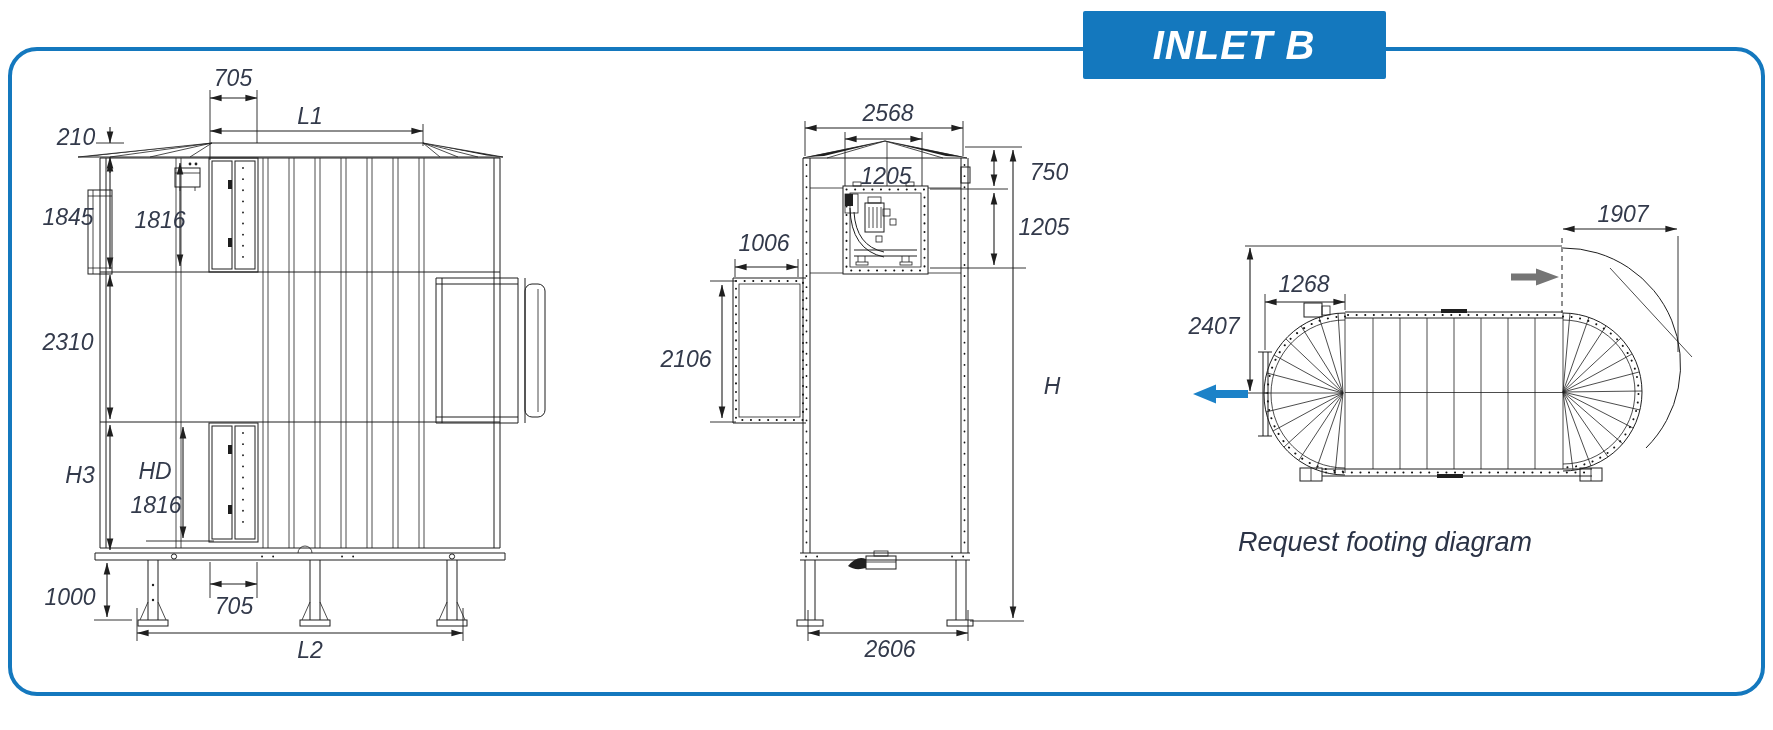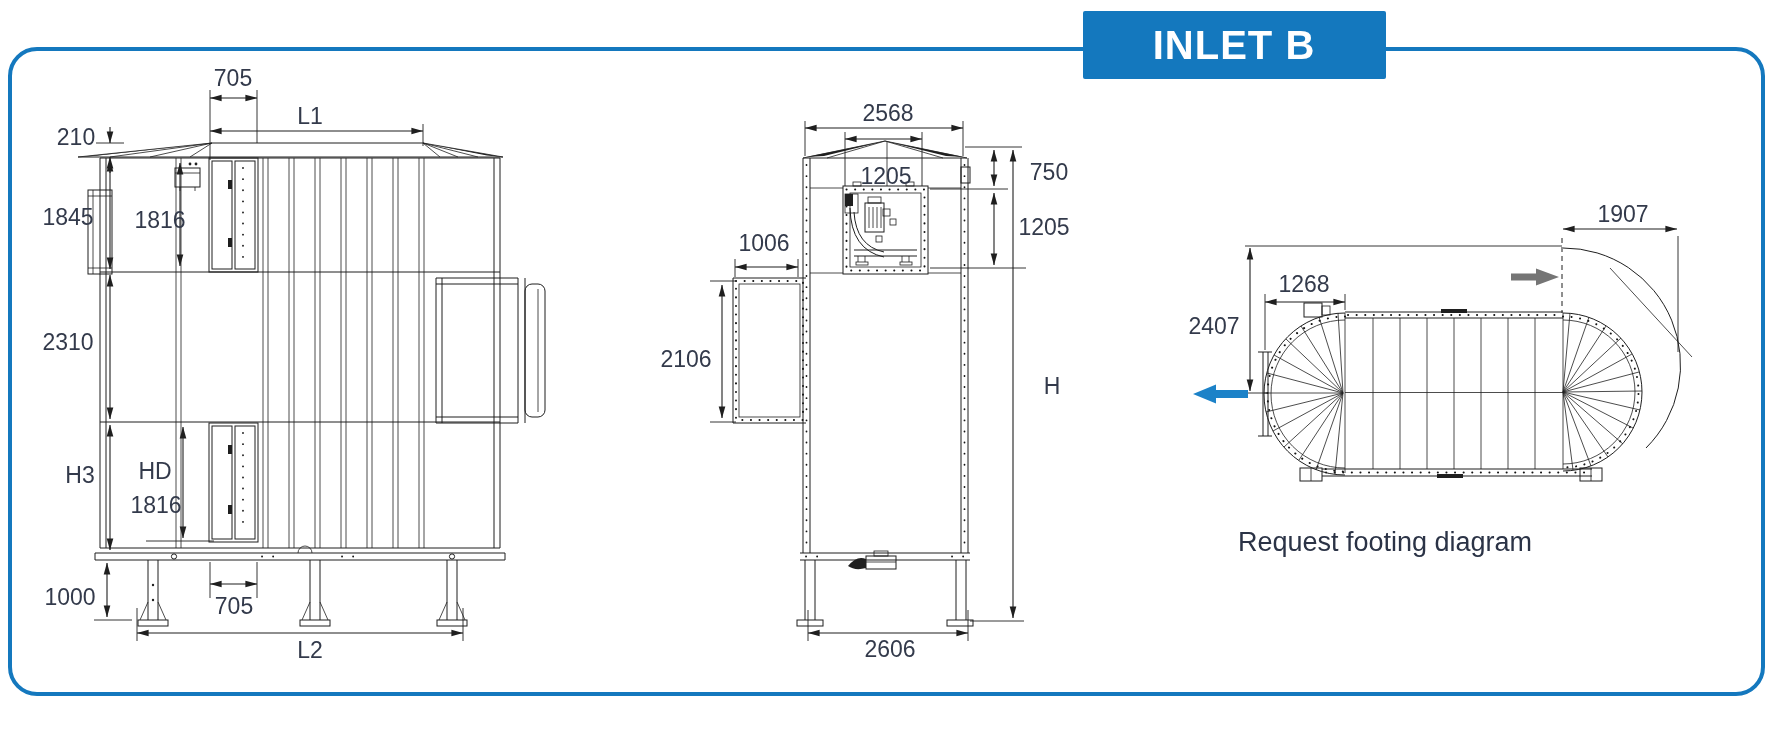--- a/index.html
+++ b/index.html
@@ -1,17 +1,17 @@
 <!DOCTYPE html>
 <html><head>
 <meta charset="utf-8">
 <style>
   html,body{margin:0;padding:0;background:#ffffff;}
   .canvas{position:relative;width:1773px;height:730px;background:#ffffff;overflow:hidden;
-          font-family:"Liberation Sans", sans-serif;}
+          font-family:"Liberation Sans", sans-serif;font-style:italic;}
   svg{position:absolute;left:0;top:0;}
   .ln{stroke:#1f1f1f;stroke-width:1;fill:none;}
   .lnt{stroke:#1f1f1f;stroke-width:0.8;fill:none;}
   .dl{stroke:#1f1f1f;stroke-width:1.1;fill:none;}
   .xl{stroke:#1f1f1f;stroke-width:0.9;fill:none;}
   .dots{stroke:#141414;stroke-width:2;stroke-dasharray:0.1 8.5;stroke-linecap:round;fill:none;}
   .dots-sm{stroke:#141414;stroke-width:1.8;stroke-dasharray:0.1 11;stroke-linecap:round;fill:none;}
   .dsh{stroke:#1f1f1f;stroke-width:1;stroke-dasharray:5 4;fill:none;}
   .fillb{fill:#1f1f1f;stroke:none;}
   .dim{font-family:"Liberation Sans",sans-serif;font-size:23px;fill:#333A4B;text-anchor:middle;}

